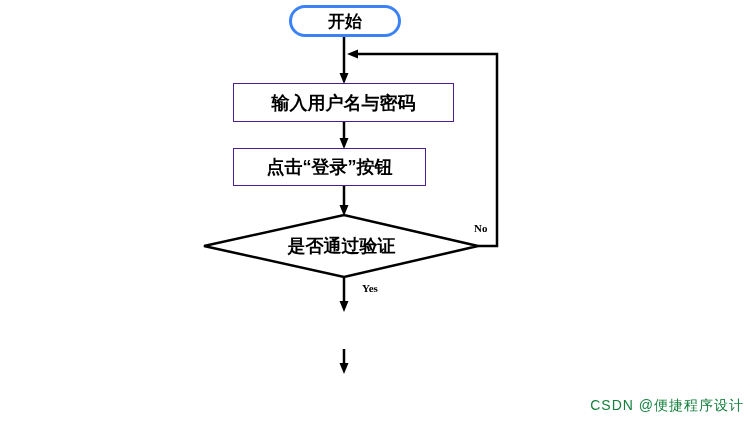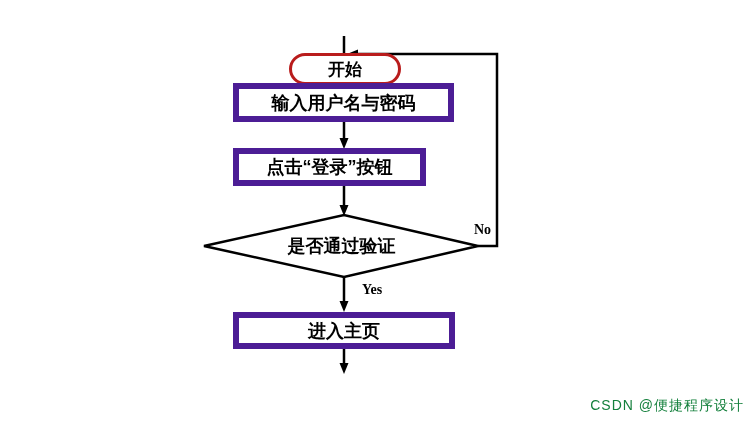--- a/index.html
+++ b/index.html
@@ -21,41 +21,40 @@
   .node {
     position: absolute;
     display: flex; align-items: center; justify-content: center;
     box-sizing: border-box;
     font-weight: bold;
     color: #000;
     background: #ffffff;
     white-space: nowrap;
   }
   .rect {
-    border: 6px solid #4c1d95;
+    border: 1px solid #4c1d95;
     font-size: 18px;
   }
   .stadium {
-    border: 3px solid #b91c1c;
+    border: 3px solid #3b82f6;
     border-radius: 17px;
     font-size: 17px;
-    margin-top: 48px;
   }
   .diamond-label {
     position: absolute;
     display: flex; align-items: center; justify-content: center;
     font-weight: bold; font-size: 18px; color: #000;
     background: transparent;
     white-space: nowrap;
   }
   .edge-label {
     position: absolute;
     font-family: "Liberation Serif", serif;
     font-weight: bold;
-    font-size: 14px;
+    font-size: 11px;
     color: #000;
     white-space: nowrap;
   }
   .watermark {
     position: absolute;
     right: 6px; top: 397px;
     font-size: 14px;
     color: #15803d;
     letter-spacing: 1px;
     white-space: nowrap;
@@ -94,18 +93,17 @@
   <div class="node rect" style="left:233px; top:83px; width:221px; height:39px;">输入用户名与密码</div>
 
   <div class="node rect" style="left:233px; top:148px; width:193px; height:38px;">点击“登录”按钮</div>
 
   <div class="diamond-label" style="left:204px; top:215px; width:275px; height:62px;">是否通过验证</div>
 
   <div class="edge-label" style="left:474px; top:222px;">No</div>
 
   <div class="edge-label" style="left:362px; top:282px;">Yes</div>
 
-  <div class="node rect" style="left:233px; top:312px; width:222px; height:37px;">进入主页</div>
 
 
   <div class="watermark">CSDN @便捷程序设计</div>
 
 </div>
 
 </body></html>

